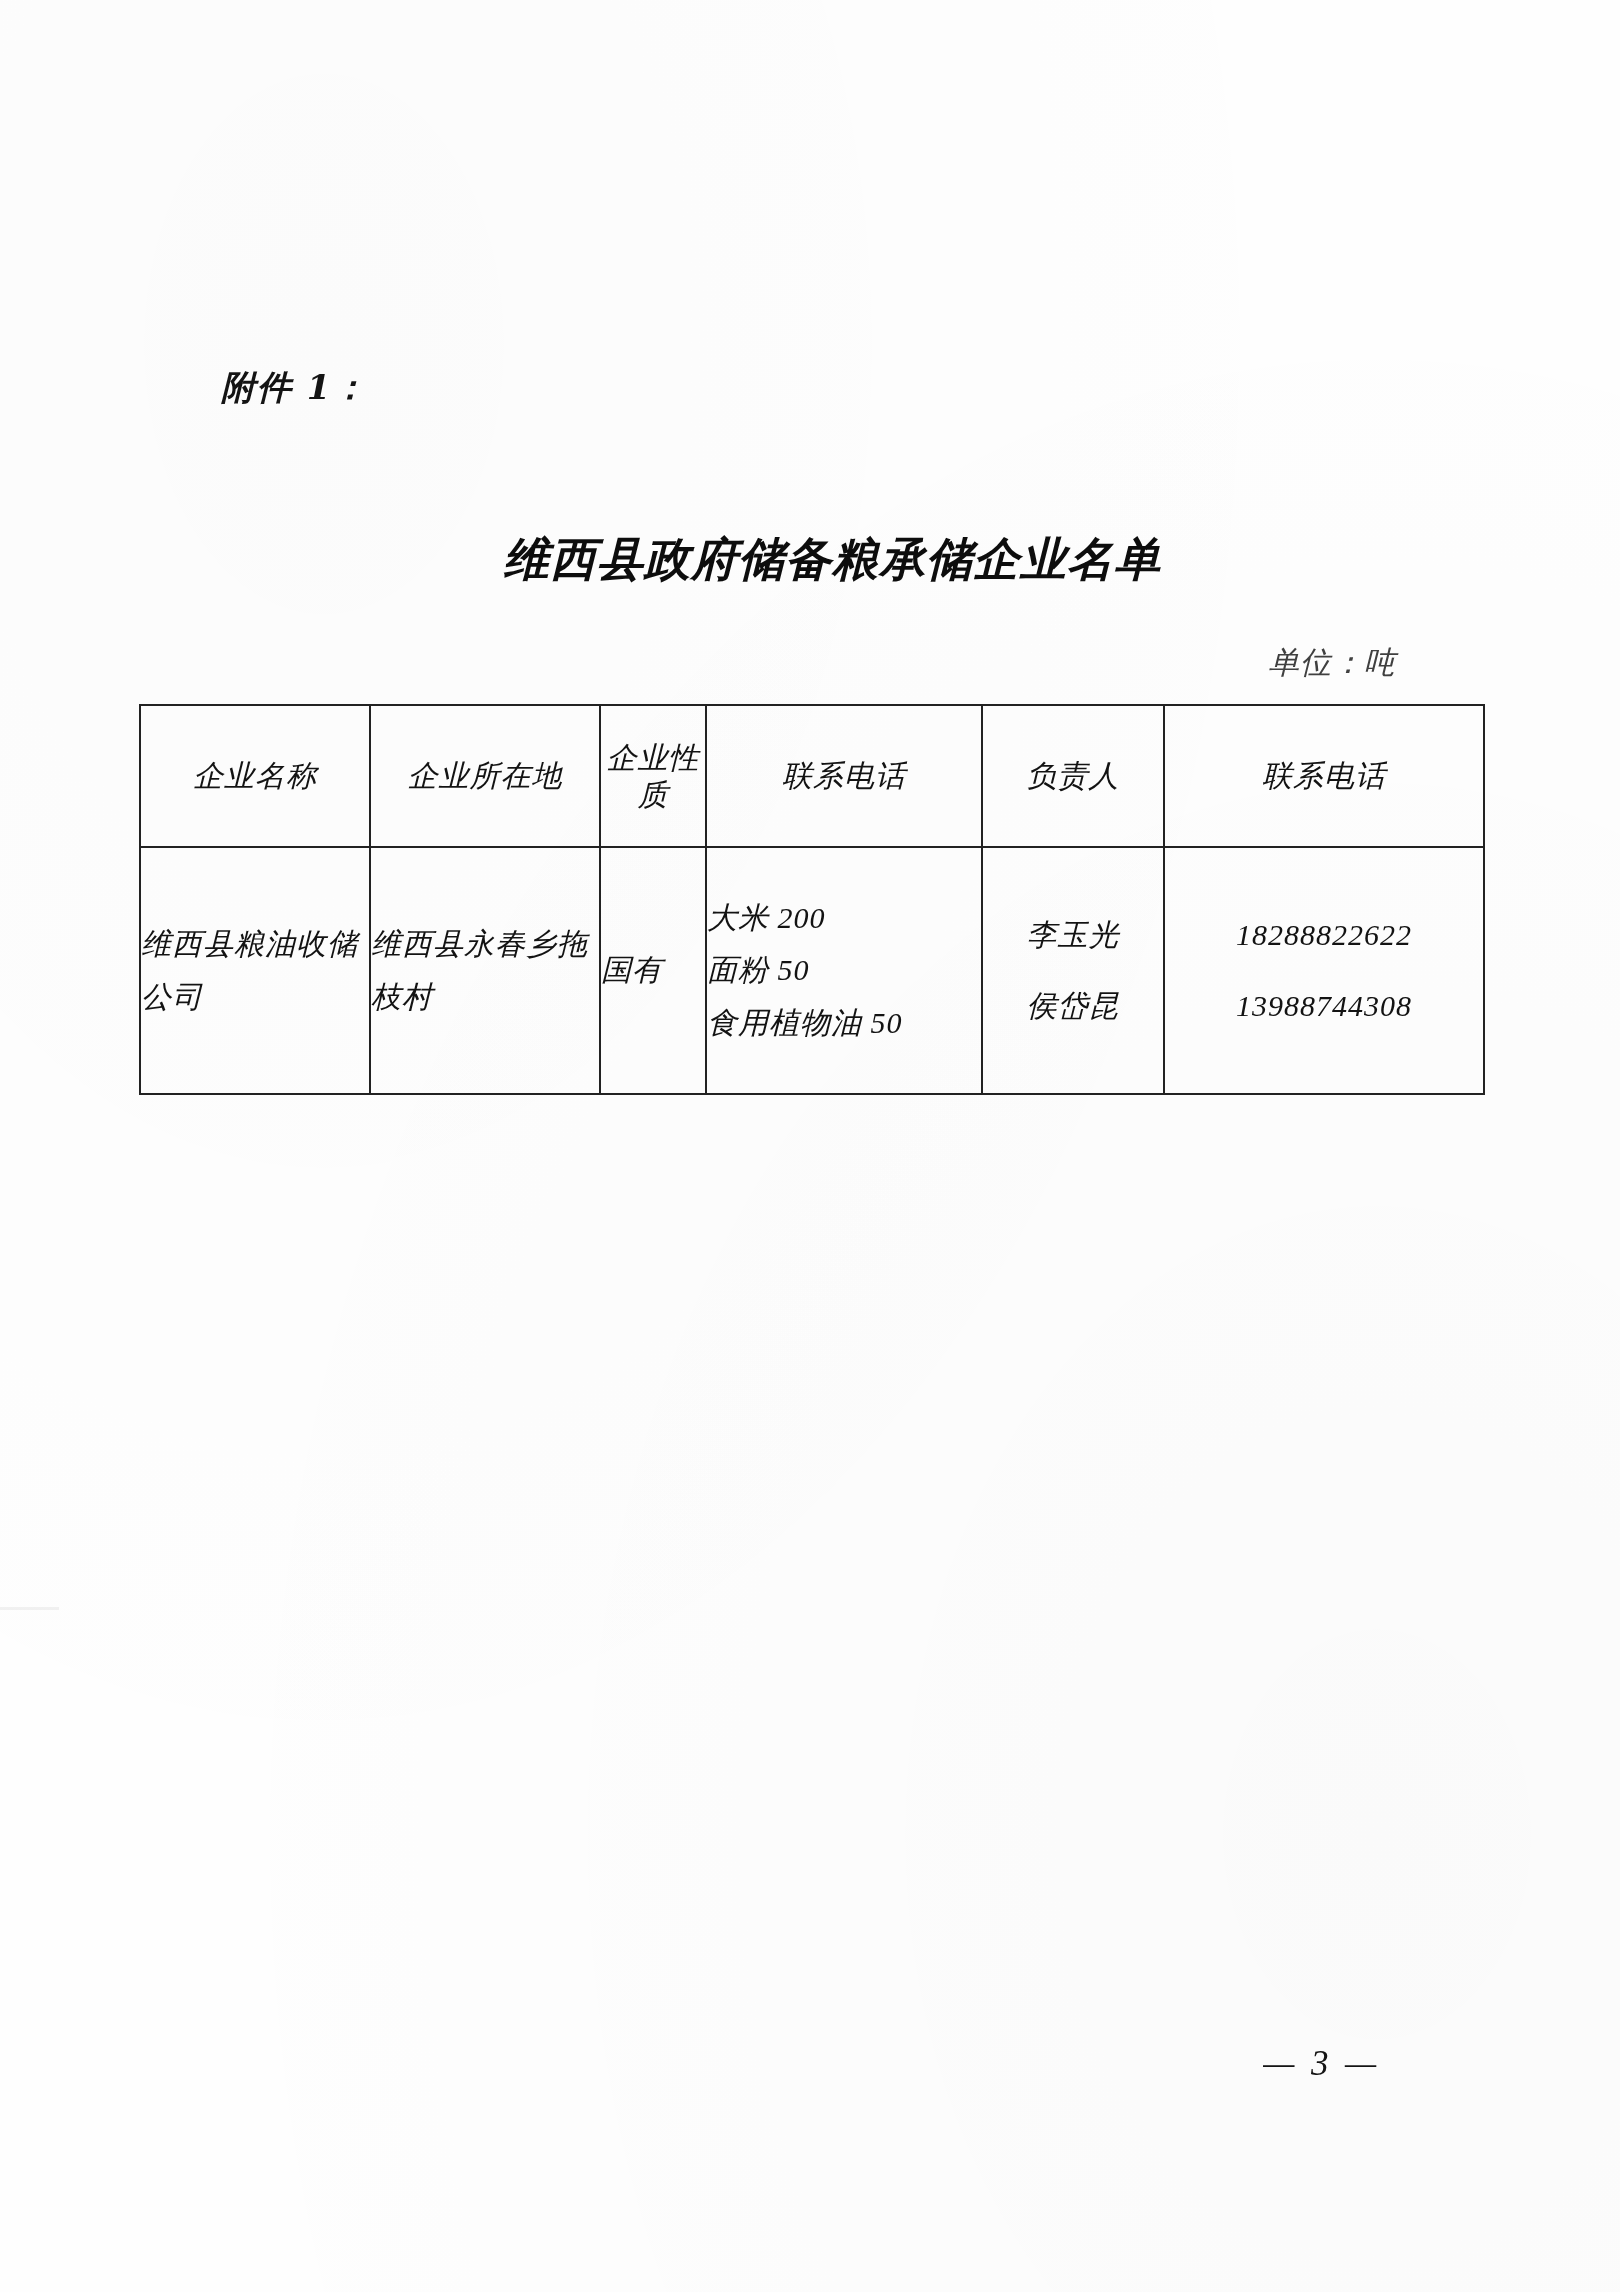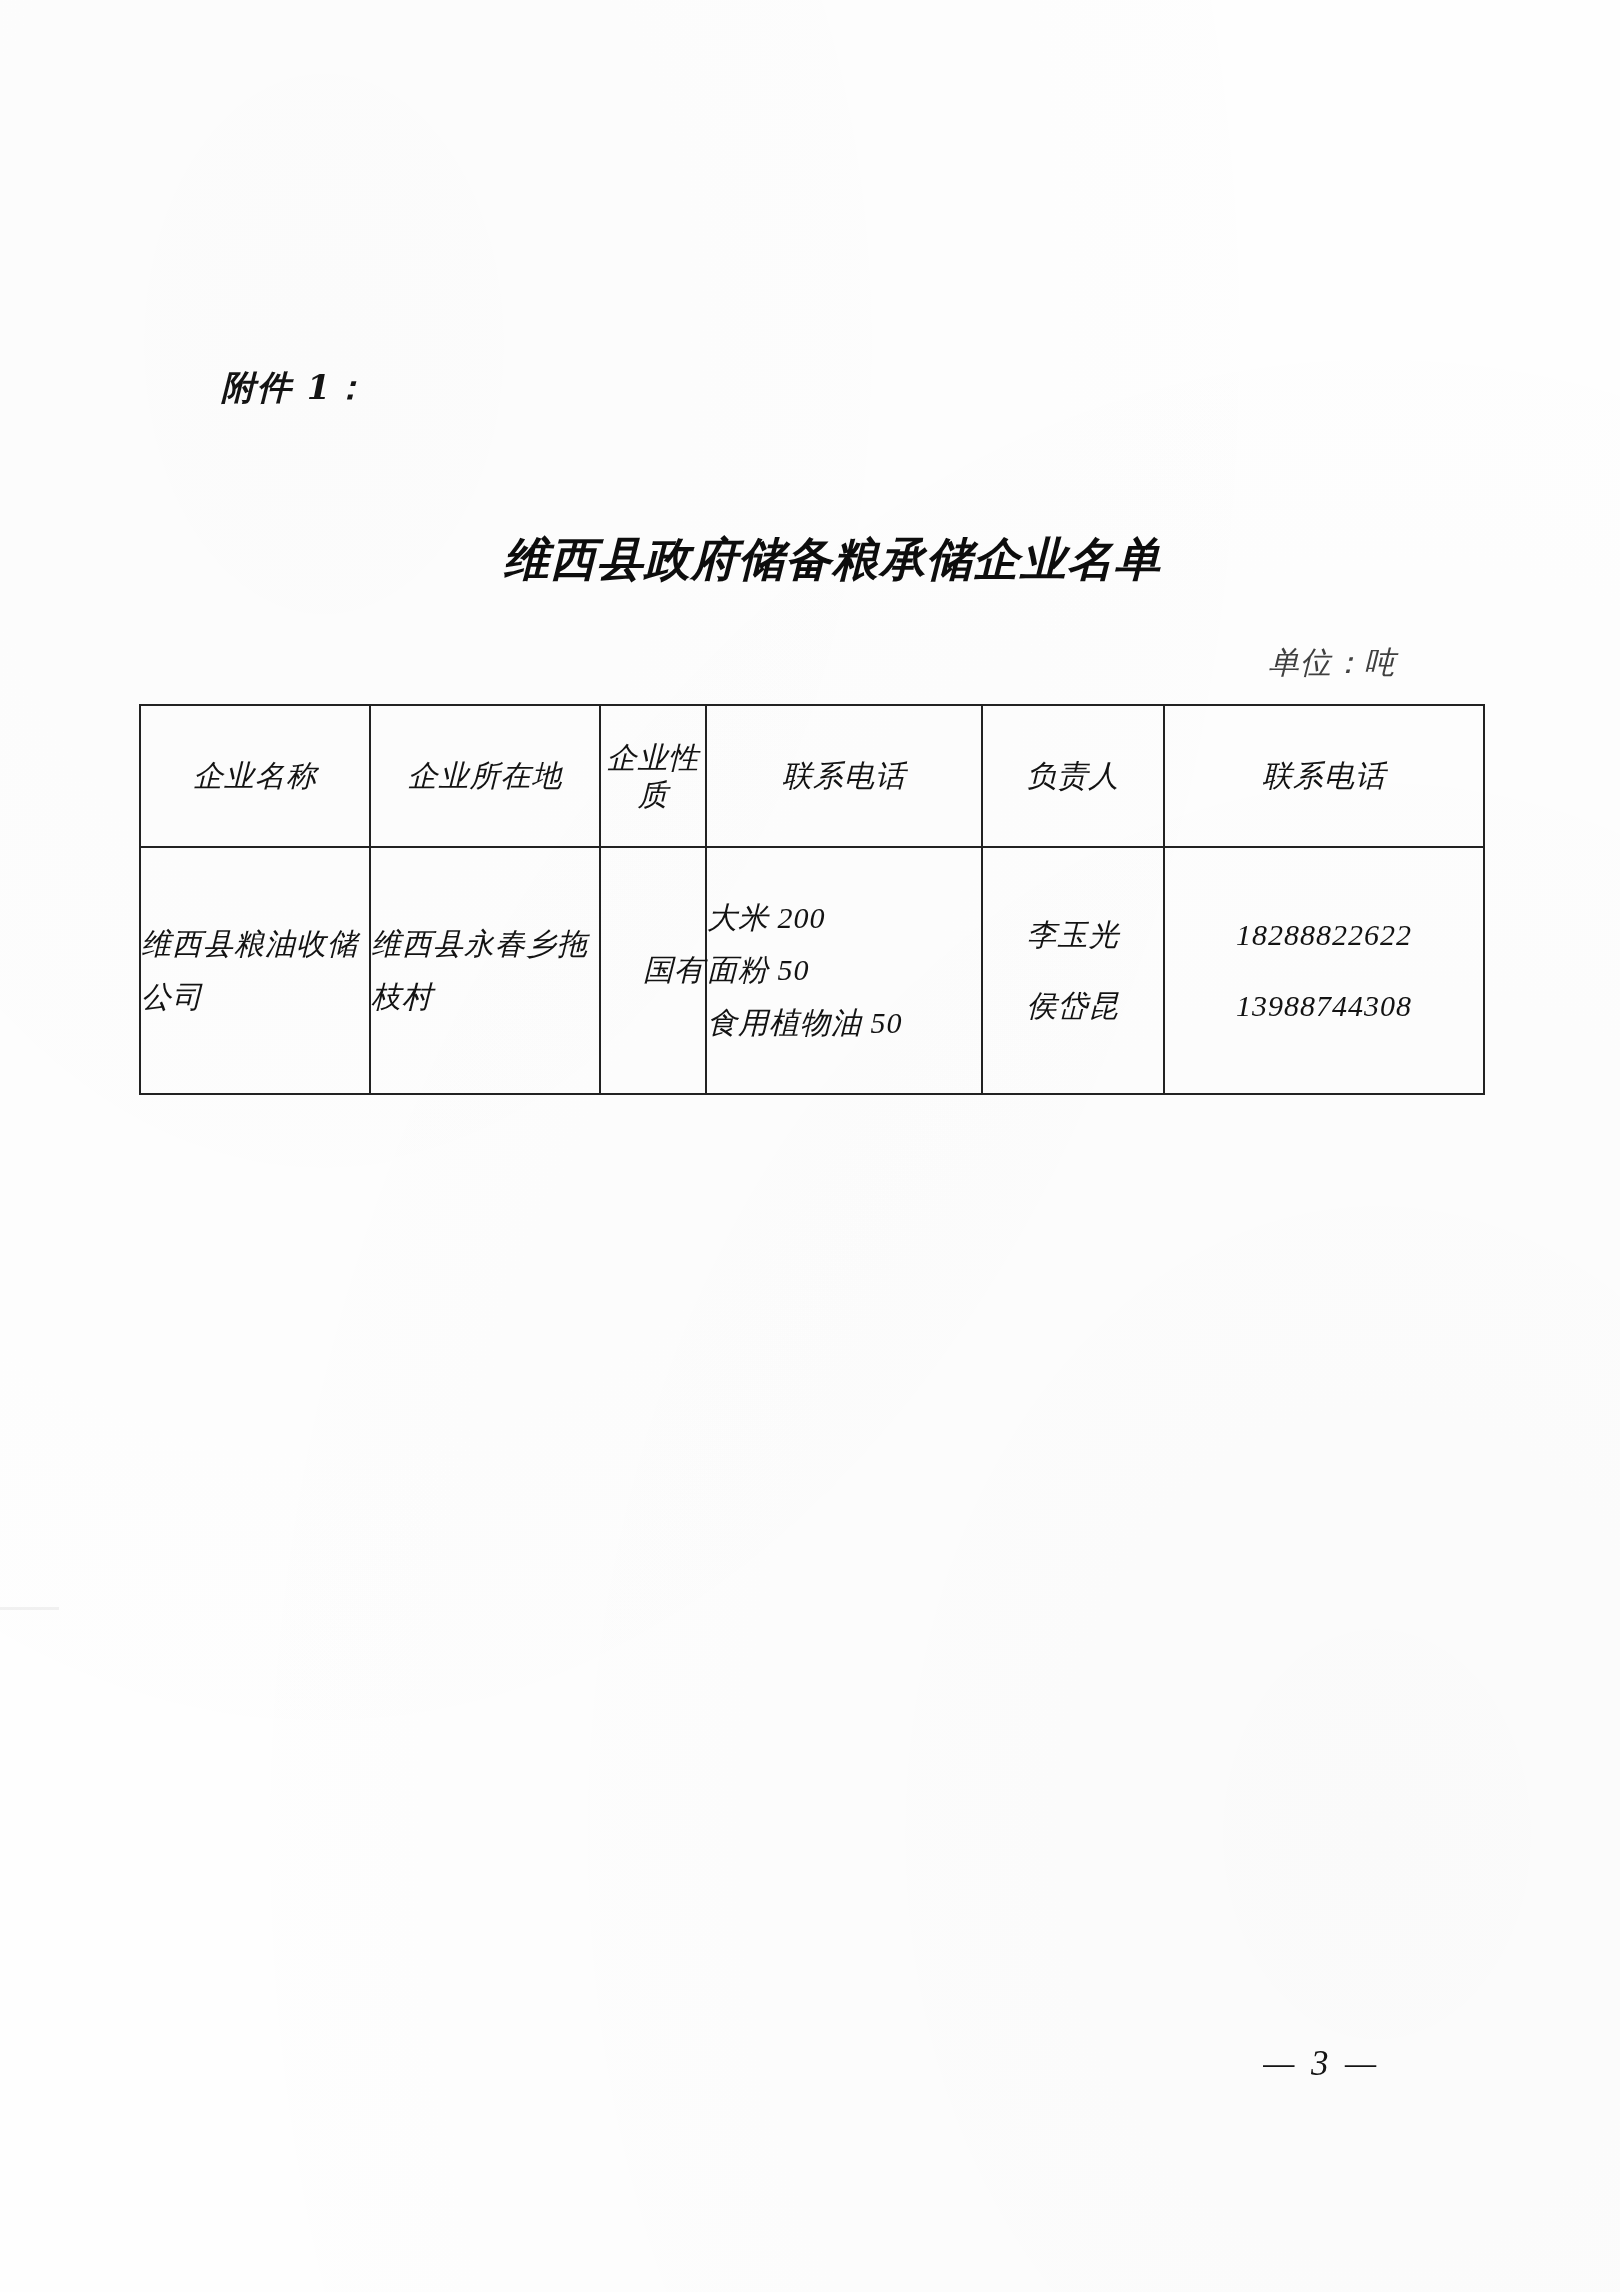--- a/index.html
+++ b/index.html
@@ -106,21 +106,21 @@
     line-height: 1.75;
     color: #131313;
     letter-spacing: 1px;
   }
   .cell-pad-left {
     padding: 0 13.7px 0 21.6px;
     text-align: left;
     margin-left: 33px;
   }
   .cell-center {
-    text-align: right;
+    text-align: left;
   }
   .scale-list {
     padding: 0 9.8px 0 25.5px;
     text-align: left;
   }
   .scale-list div {
     white-space: nowrap;
   }
   .person-list div,
   .phone-list div {

